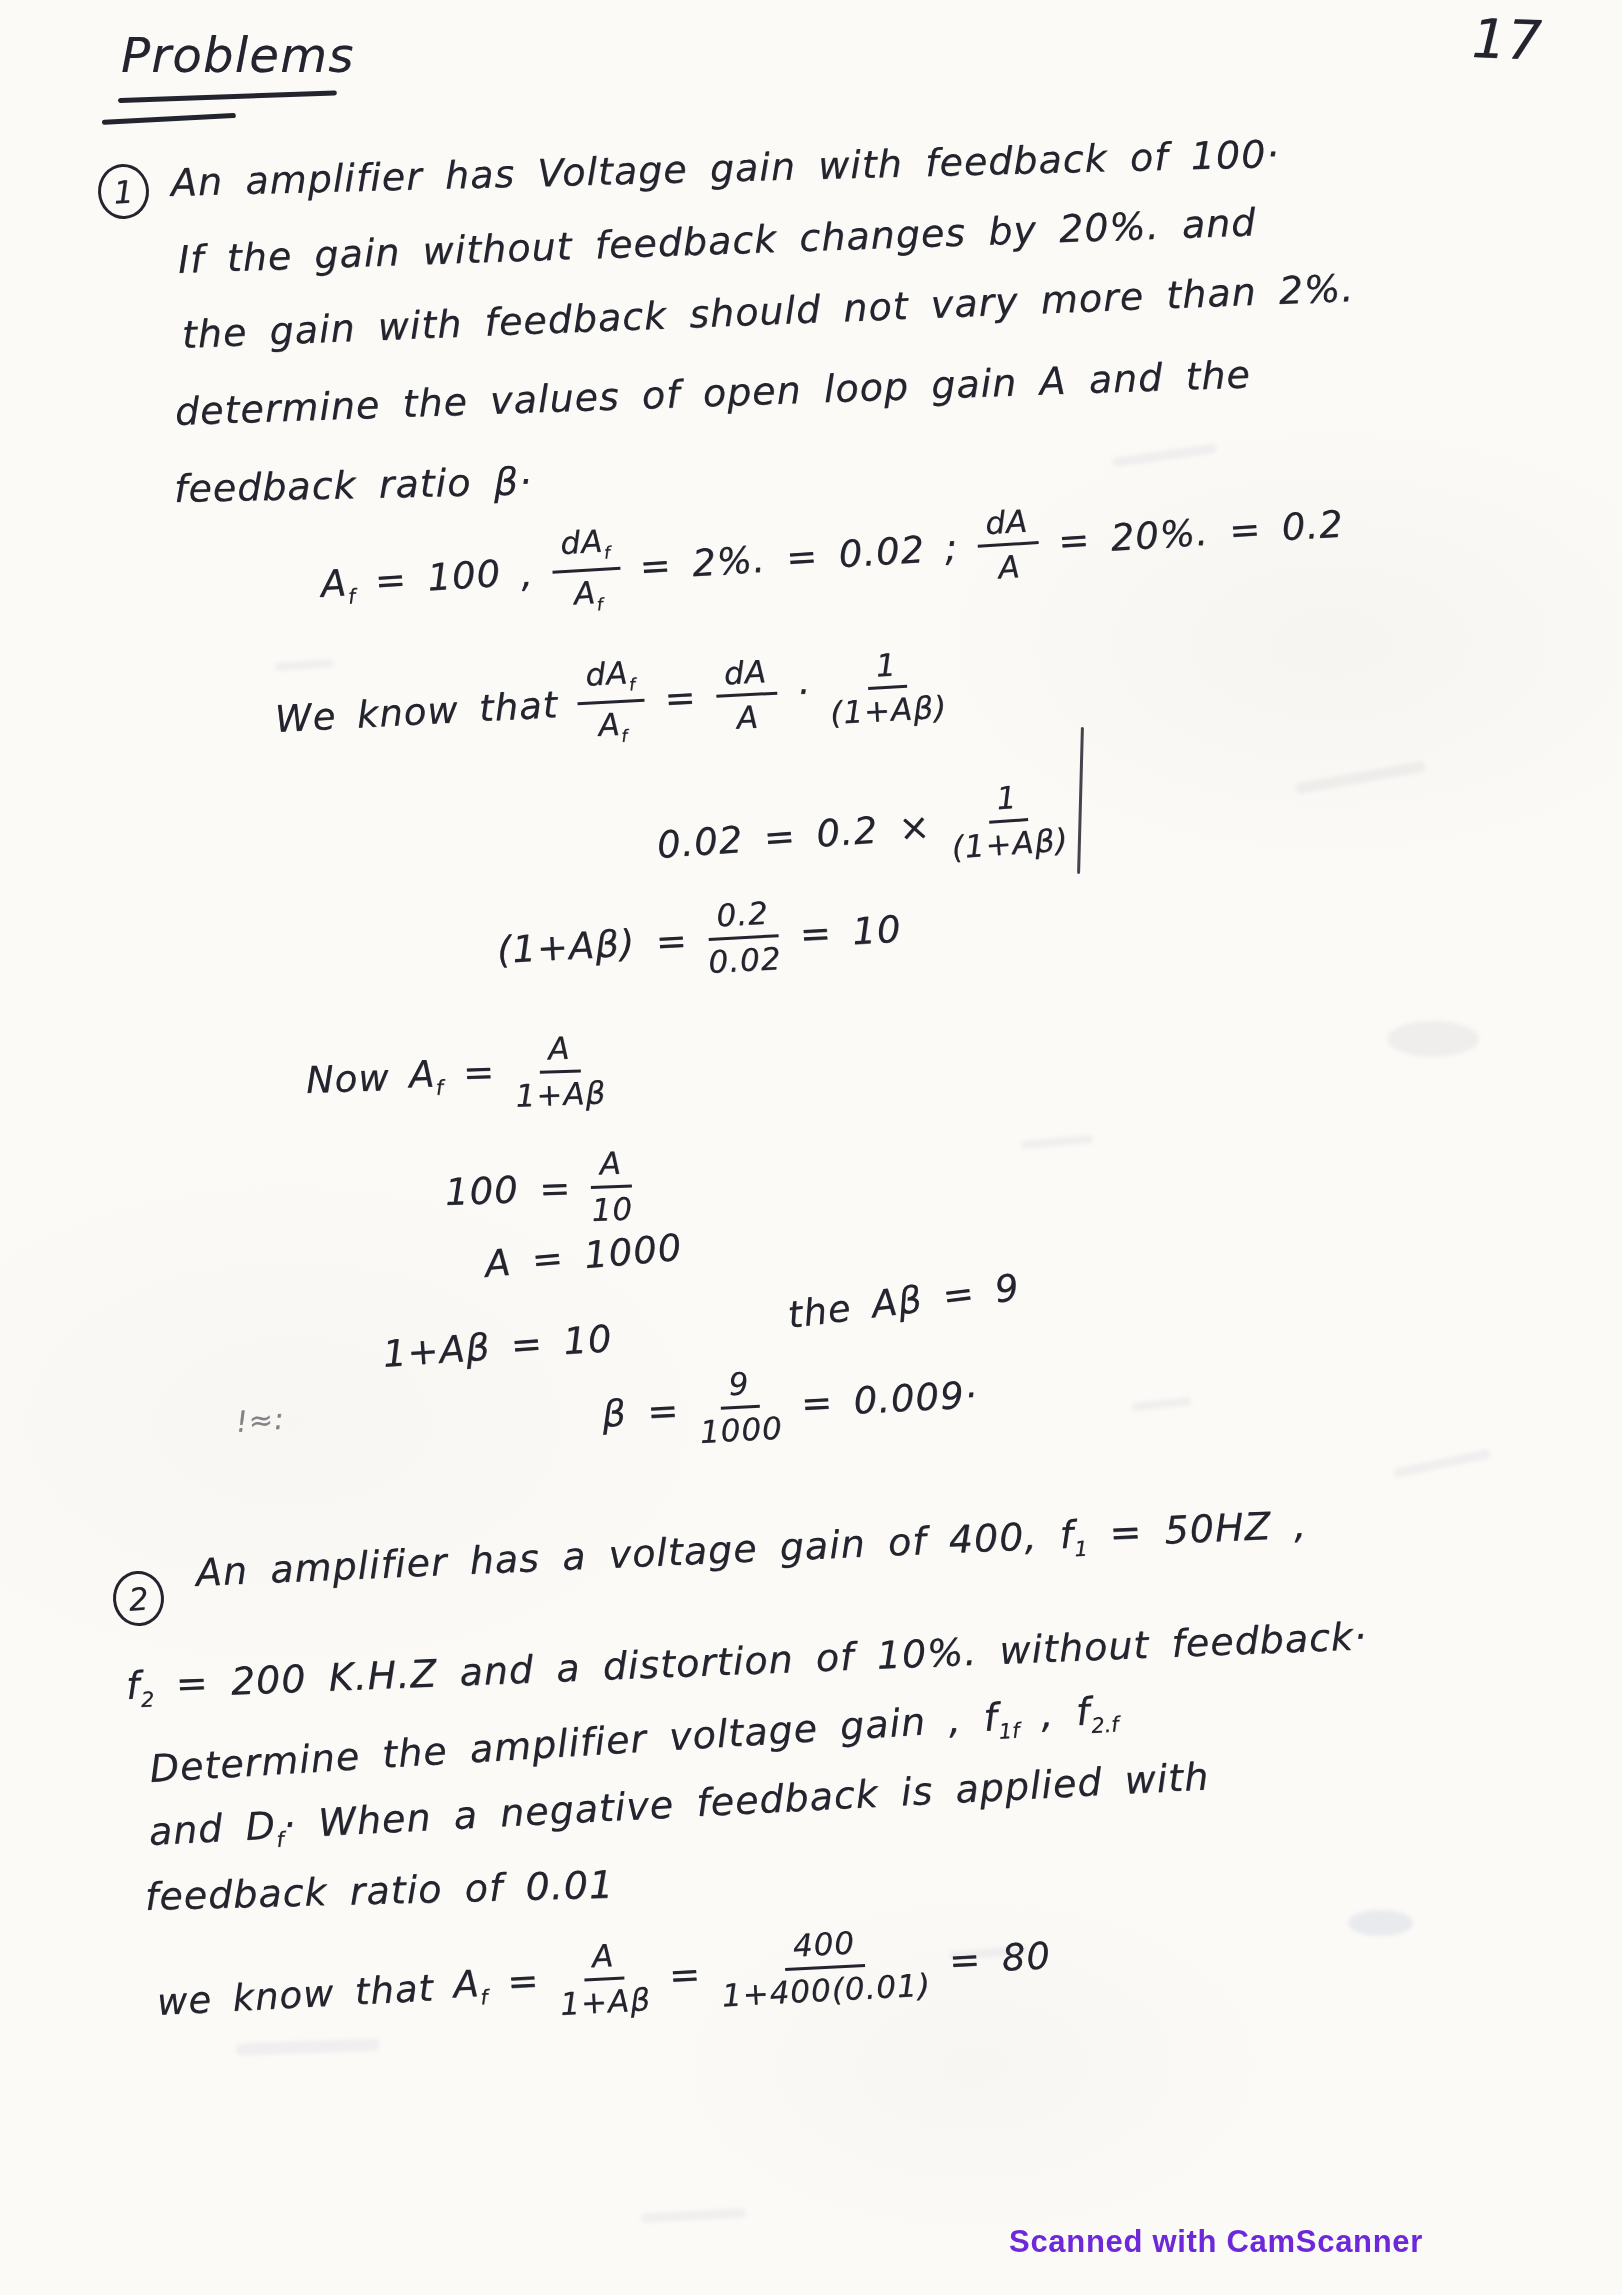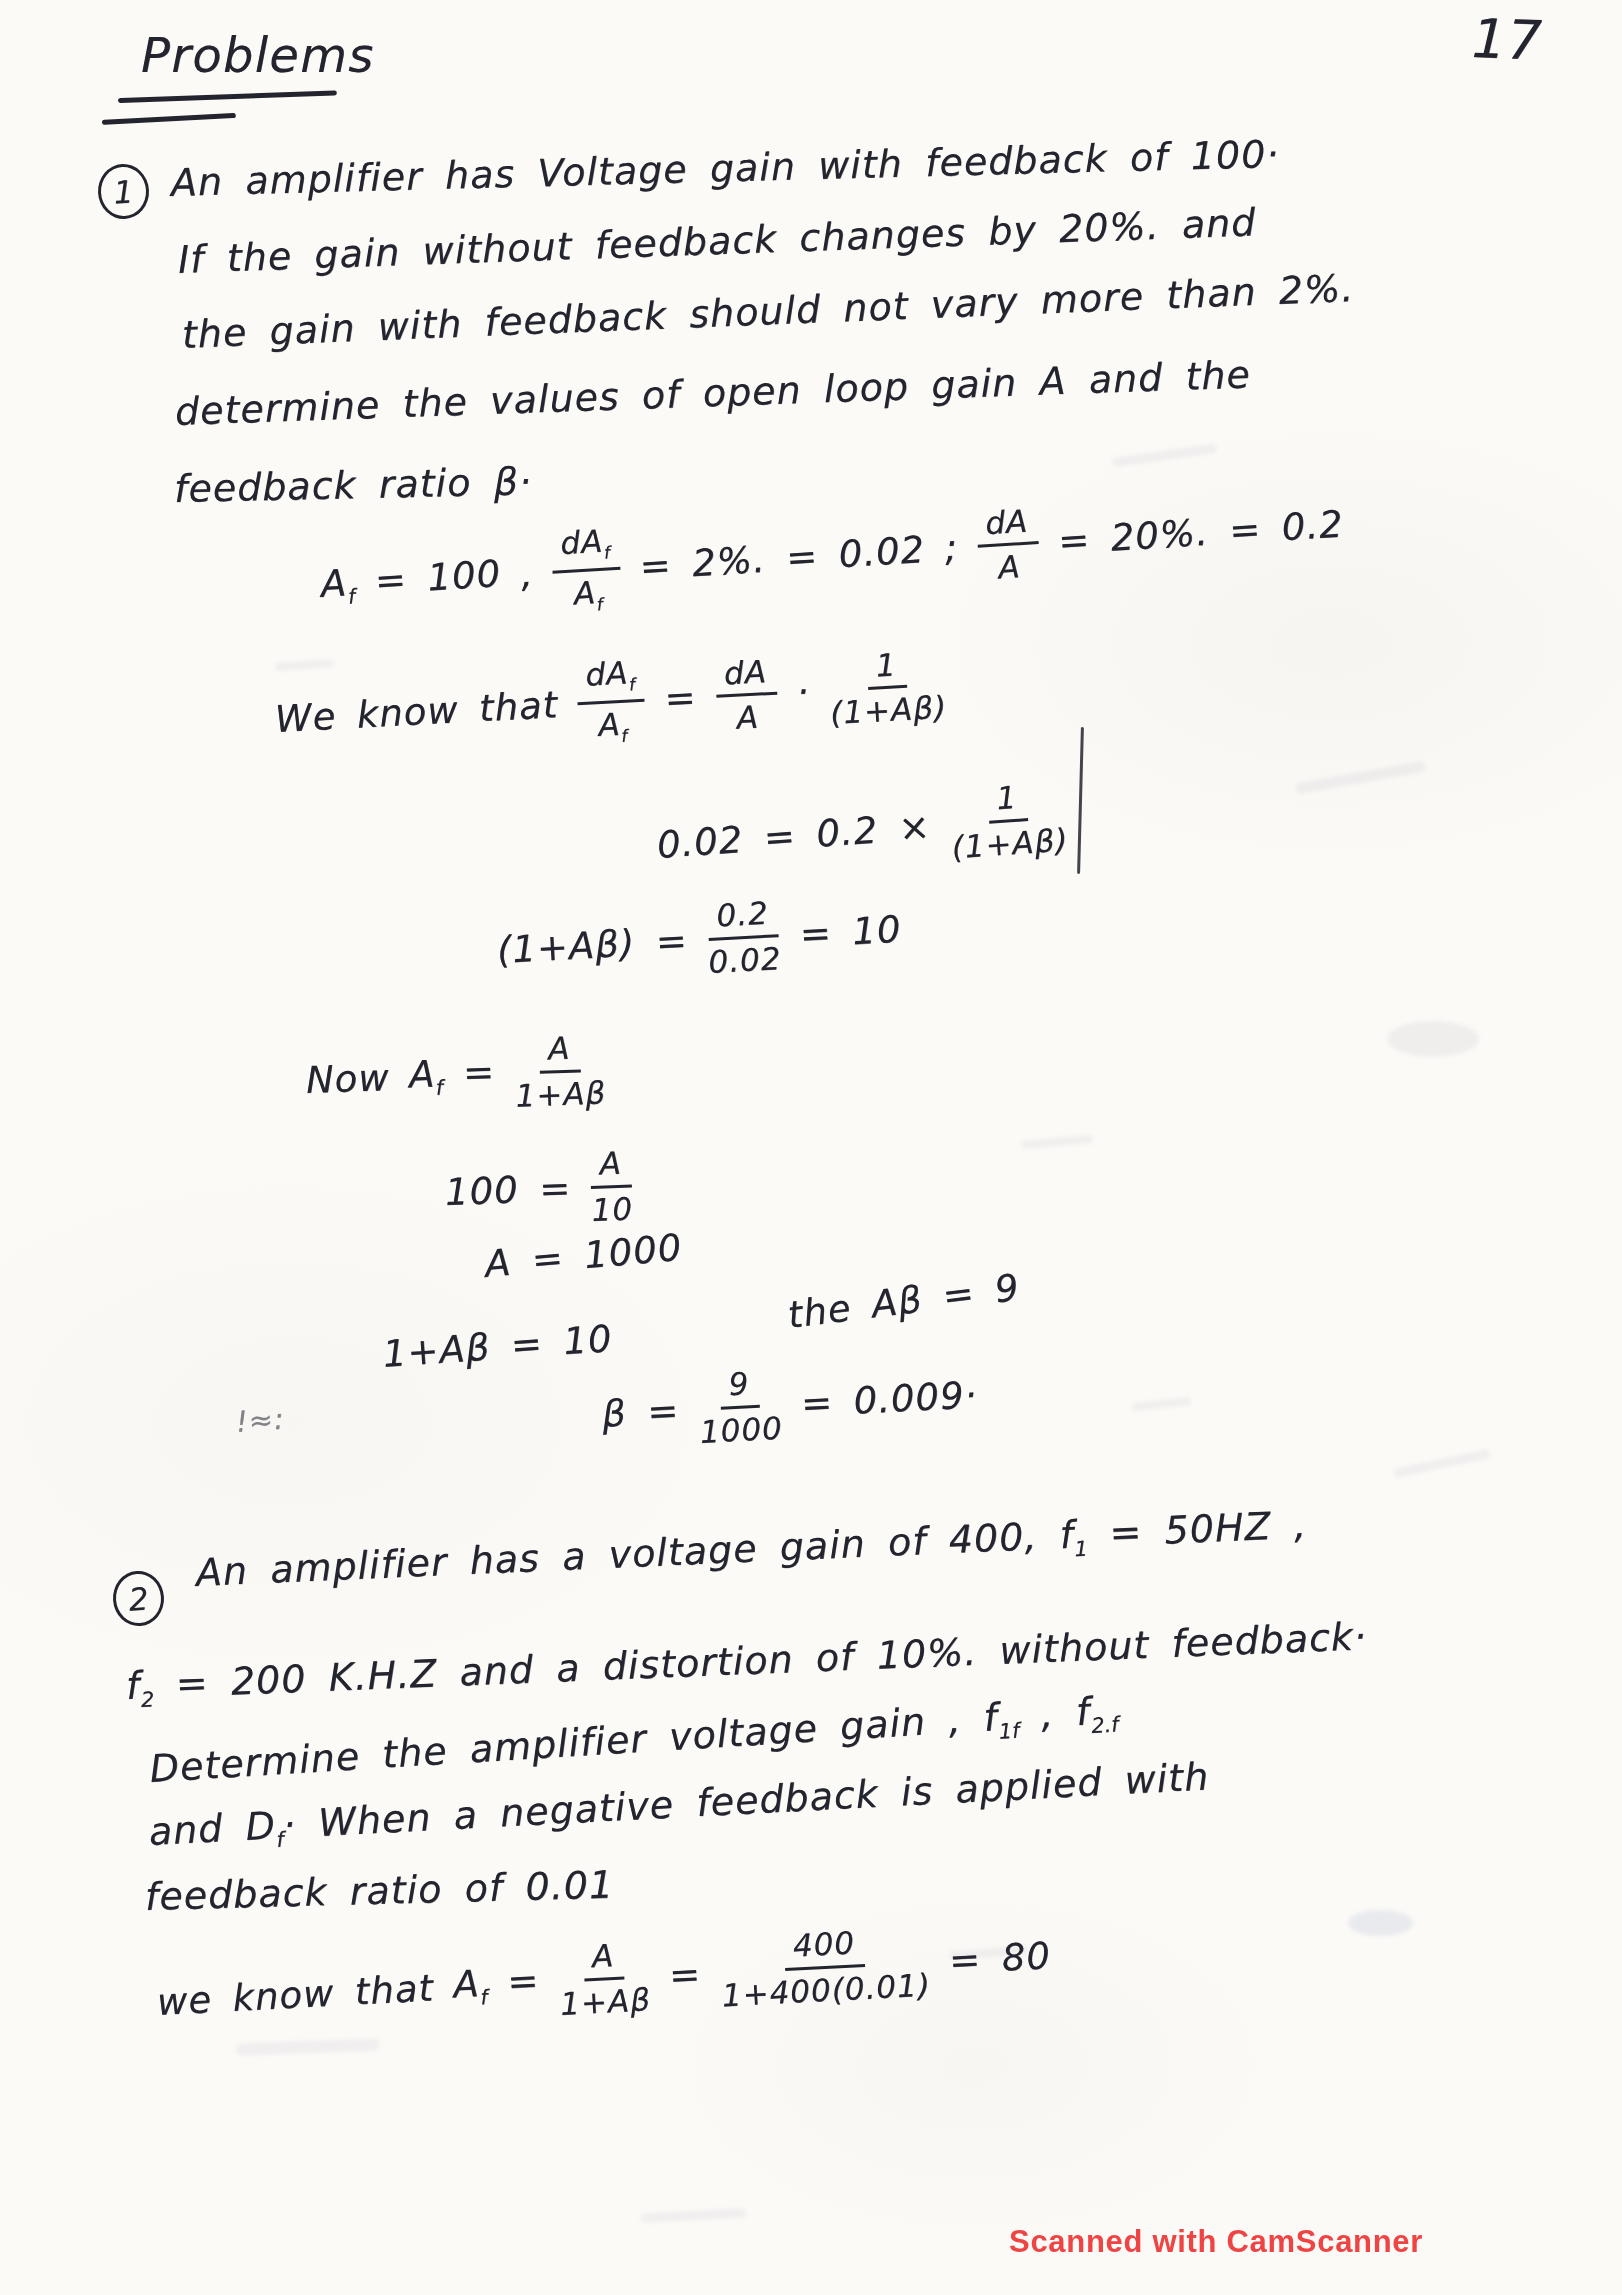--- a/index.html
+++ b/index.html
@@ -12,21 +12,21 @@
       #fbfaf7;
     font-family:"DejaVu Sans",sans-serif;
   }
   .hand{
     position:absolute;color:#23242e;font-style:italic;white-space:nowrap;
     letter-spacing:1px;word-spacing:9.2px;line-height:1.15;
     text-shadow:0.4px 0.3px 0 rgba(35,36,46,0.55);
     transform-origin:left center;
   }
   .bodyline{font-size:38px;}
-  .title{font-size:48px;letter-spacing:1.3px;margin-left:20px;}
+  .title{font-size:48px;letter-spacing:1.3px;}
   .pagenum{font-size:54px;}
   .stroke{position:absolute;background:#23242e;border-radius:2.6px;transform-origin:left center;}
   .bullet{
     position:absolute;width:51px;height:55px;border:3.3px solid #23242e;border-radius:50%;
     display:flex;align-items:center;justify-content:center;
     font-size:31px;font-style:italic;color:#23242e;
     text-shadow:0.4px 0.3px 0 rgba(35,36,46,0.55);
     box-sizing:border-box;
   }
   .eq{
@@ -38,21 +38,21 @@
   }
   .eq .frac{display:inline-flex;flex-direction:column;align-items:center;font-size:31px;line-height:1.05;}
   .eq .frac .num{padding:0 9.2px 5.2px;border-bottom:3.3px solid #23242e;}
   .eq .frac .den{padding-top:5.2px;}
   sub{font-size:0.55em;letter-spacing:0;}
   .scribble{font-size:29px;opacity:0.55;}
   .smudge{position:absolute;background:rgba(95,90,115,0.07);border-radius:7.9px;filter:blur(2px);}
   .smudge.blue{background:rgba(60,75,150,0.09);}
   .footer{
     position:absolute;font-family:"Liberation Sans",sans-serif;font-weight:bold;
-    font-size:31px;color:#ef4444;letter-spacing:0.7px;white-space:nowrap;
+    font-size:31px;color:#6d28d9;letter-spacing:0.7px;white-space:nowrap;
   }
 </style>
 </head>
 <body>
 
 <div class="hand pagenum" style="left:1472px;top:7.9px;transform:rotate(2deg);">17</div>
 
 <div class="hand title" style="left:121px;top:27.5px;">Problems</div>
 <div class="stroke" style="left:118px;top:98px;width:219px;height:5.2px;transform:rotate(-2deg);"></div>
 <div class="stroke" style="left:102px;top:120px;width:134px;height:4.6px;transform:rotate(-3deg);"></div>

